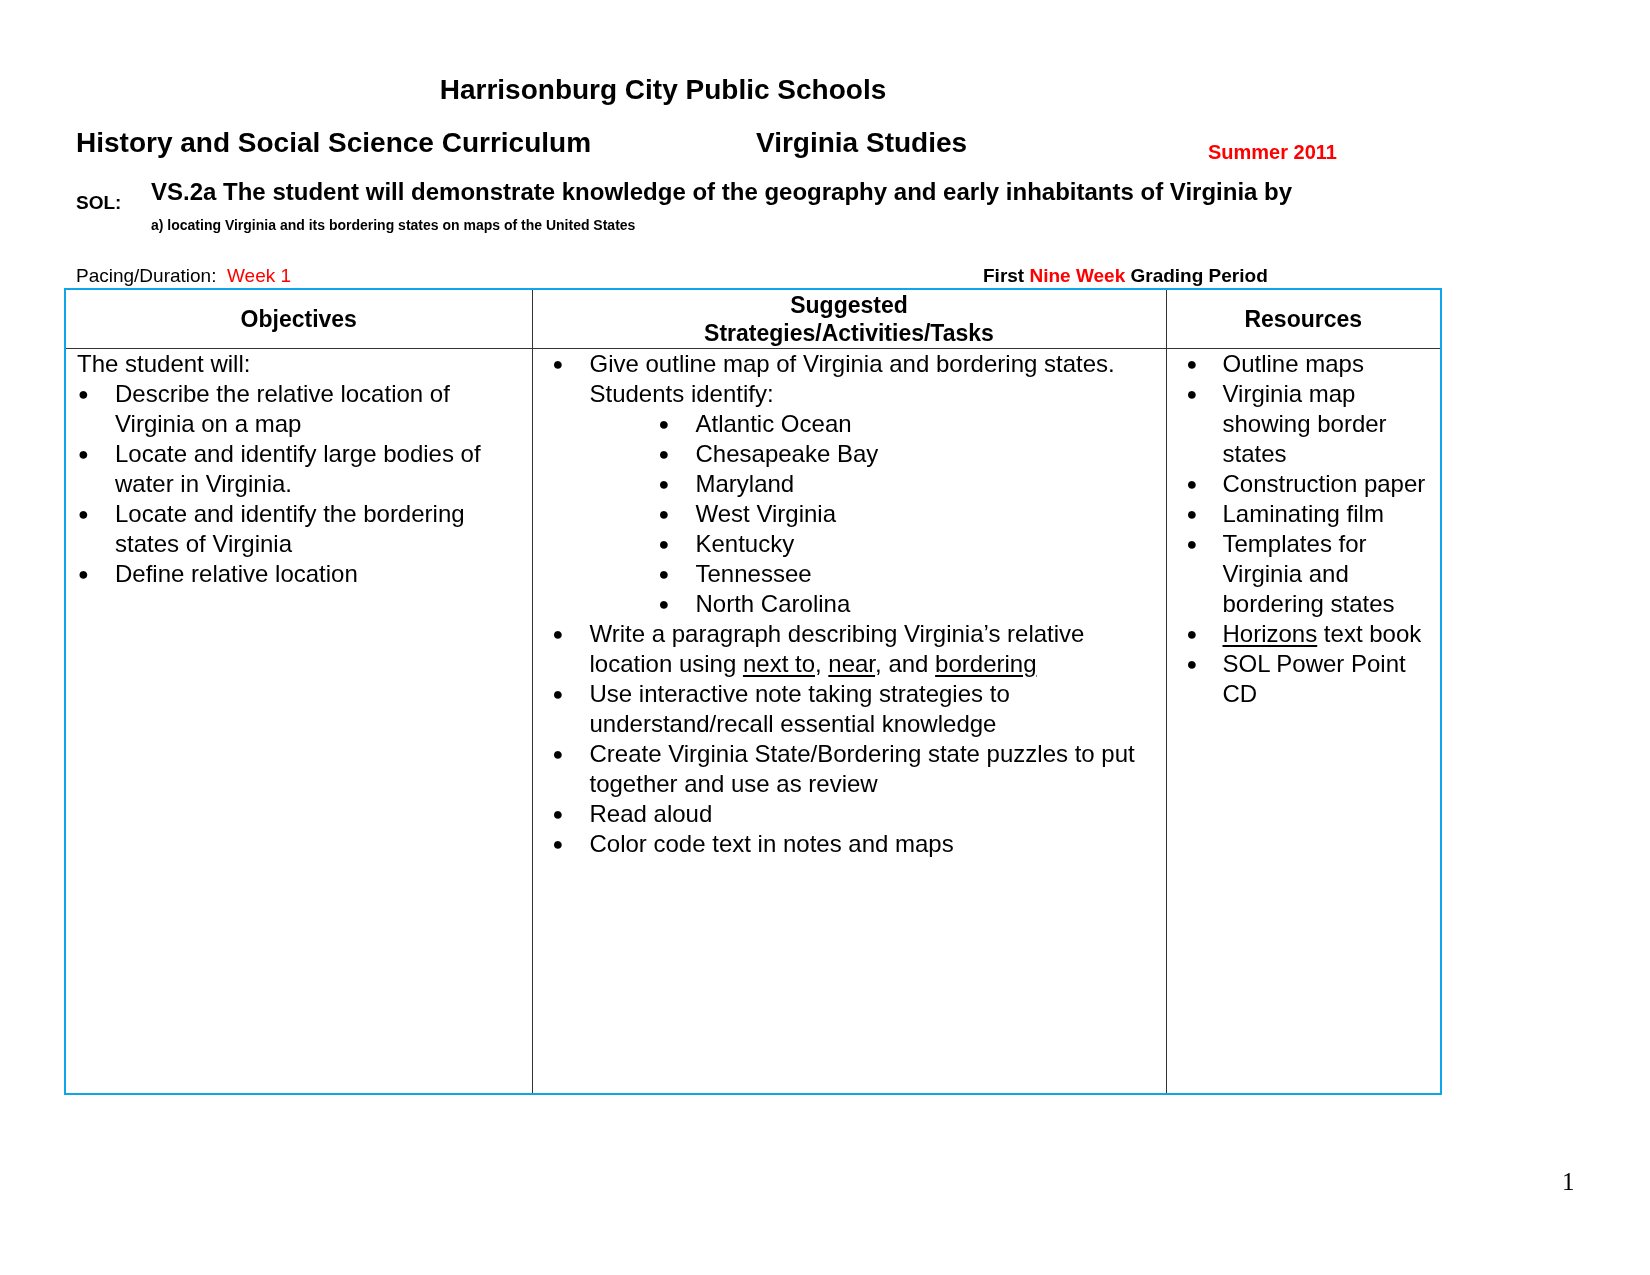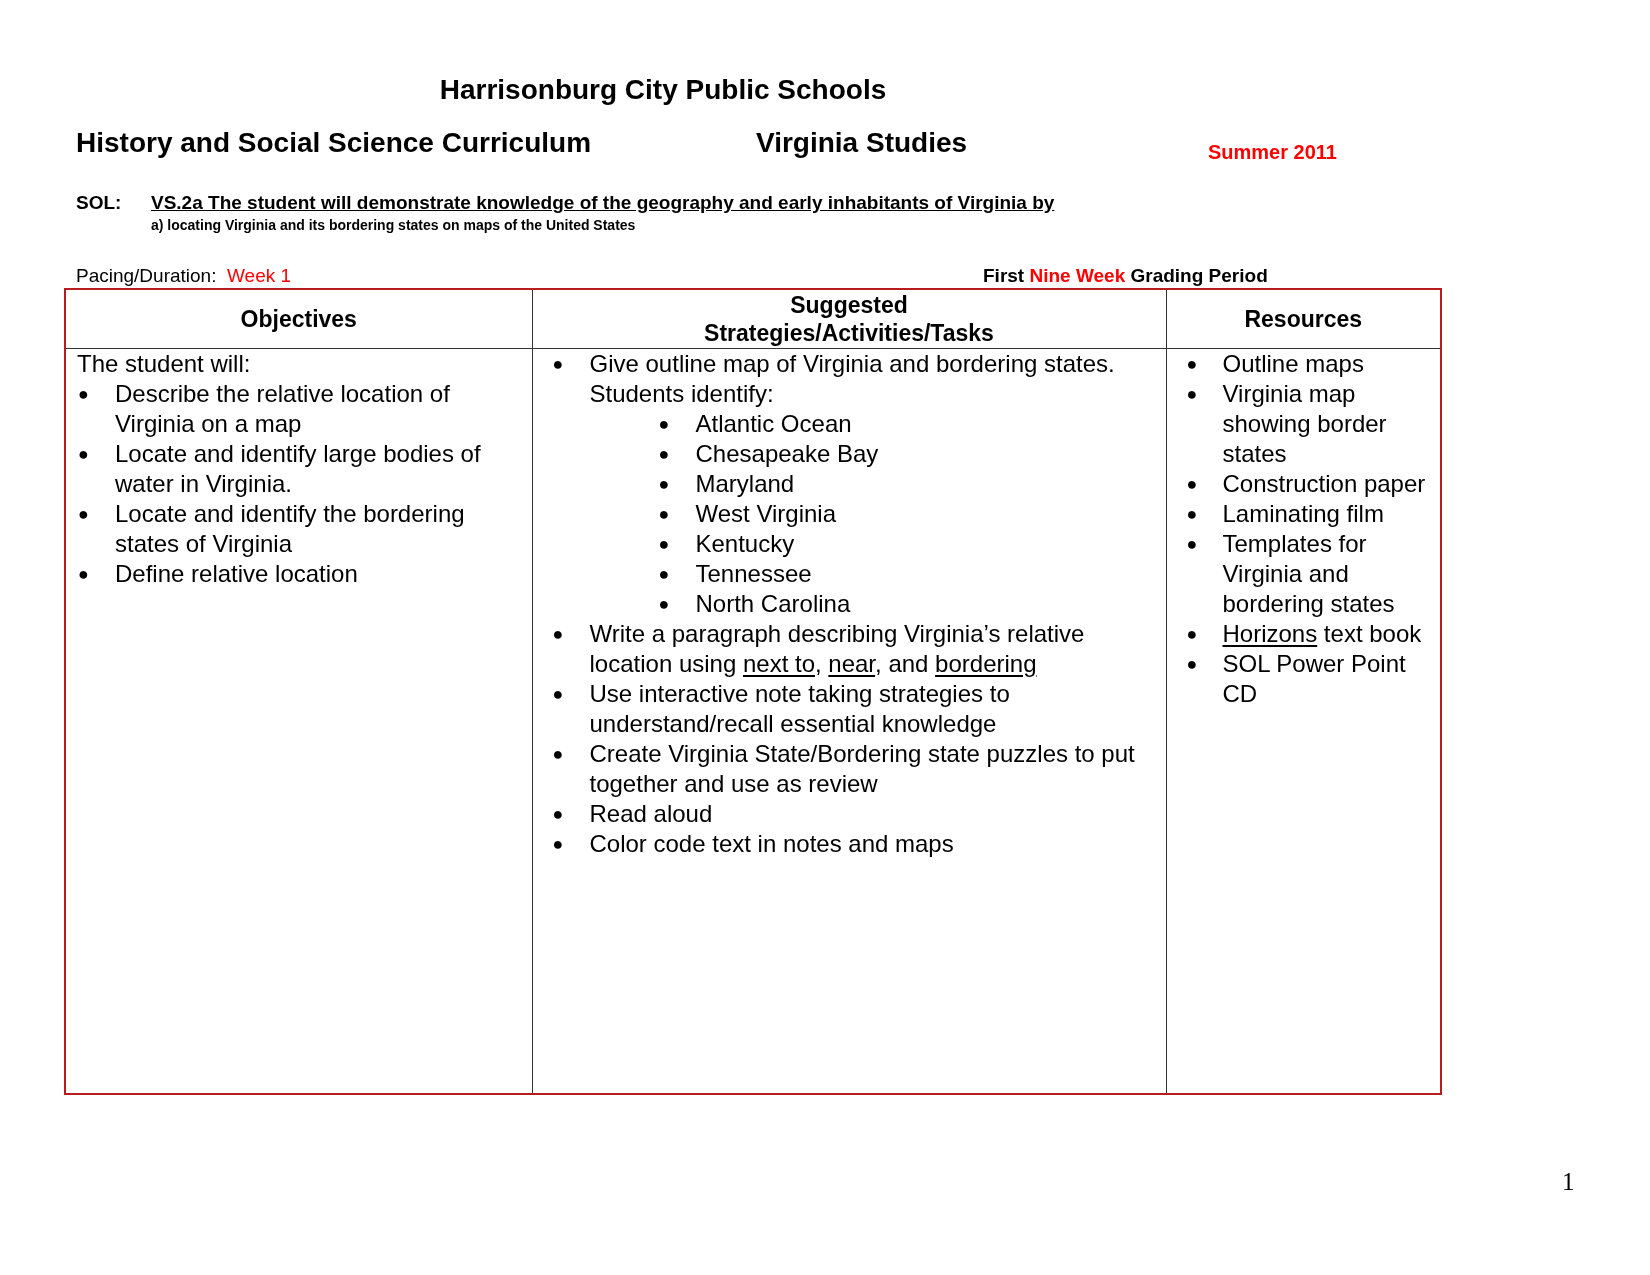--- a/index.html
+++ b/index.html
@@ -7,32 +7,32 @@
          font-family: "Liberation Sans", sans-serif; color: #000; }
   .abs { position: absolute; white-space: nowrap; }
   .red { color: #ff0000; }
 
   #school-title { left: 0; width: 1326px; text-align: center; top: 74px; font-size: 28px; font-weight: bold; }
   #curriculum-title { left: 76px; top: 127px; font-size: 28px; font-weight: bold; }
   #subject-title { left: 756px; top: 127px; font-size: 28px; font-weight: bold; }
   #term-title { left: 1208px; top: 127px; font-size: 20px; font-weight: bold; color: #ff0000; margin-top: 14px; }
 
   #sol-label { left: 76px; top: 192px; font-size: 19px; font-weight: bold; }
-  #sol-line1 { left: 151px; top: 192px; font-size: 19px; font-weight: bold; text-decoration: underline; }
+  #sol-line1 { left: 151px; top: 178px; font-size: 24px; font-weight: bold; }
   #sol-line2 { left: 151px; top: 217px; font-size: 14px; font-weight: bold; }
 
   #pacing { left: 76px; top: 265px; font-size: 19px; font-weight: normal; }
   #grading { left: 983px; top: 265px; font-size: 19px; font-weight: bold; }
 
   table#curriculum-table {
     position: absolute; left: 64px; top: 288px; width: 1376px; height: 807px;
     border-collapse: collapse; table-layout: fixed;
   }
   #curriculum-table td, #curriculum-table th { border: 1.5px solid #333; vertical-align: top; padding: 0; }
-  #curriculum-table { border: 2px solid #b91c1c; padding-left: 9px; }
+  #curriculum-table { border: 2px solid #0ea5e9; padding-left: 9px; }
   #curriculum-table th { height: 58px; font-size: 23px; font-weight: bold; text-align: center; vertical-align: middle; line-height: 28px; }
   col.c1 { width: 467px; } col.c2 { width: 634px; } col.c3 { width: 275px; }
 
   .cell { font-size: 24px; line-height: 30px; padding-top: 2px; }
   .cell ul { list-style: none; margin: 0; padding: 0; }
   .cell li { position: relative; }
   .bullet { position: absolute; font-size: 18px; }
 
   .obj .lead { padding-left: 11px; font-weight: normal; }
   .obj li { padding-left: 49px; }

